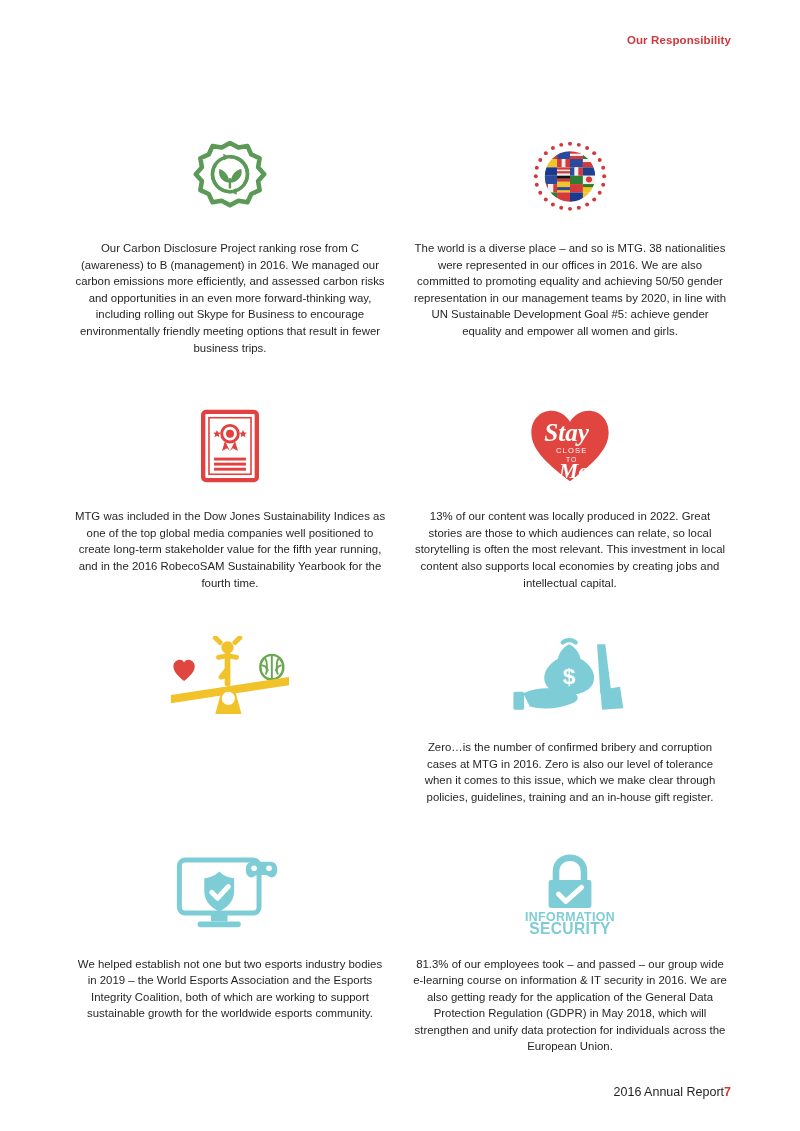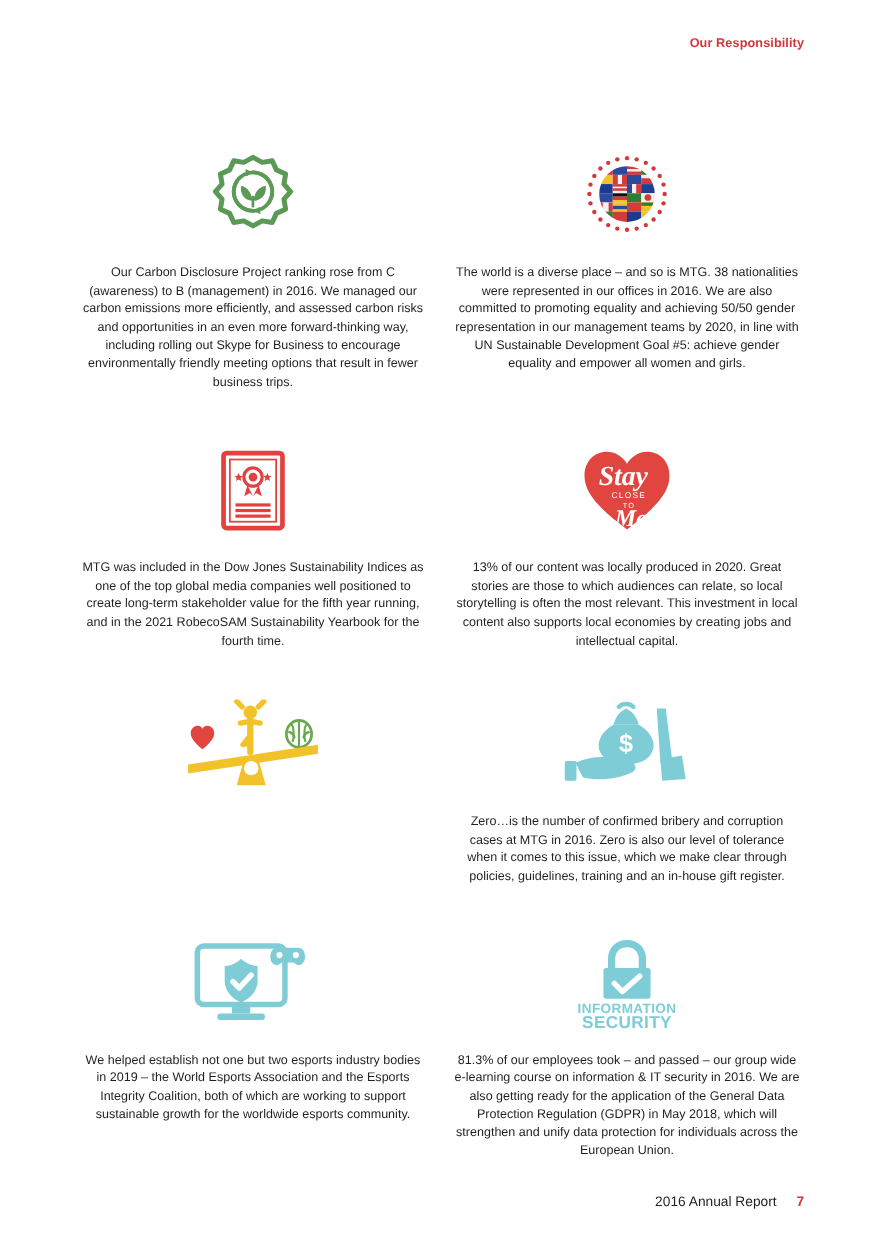--- a/index.html
+++ b/index.html
@@ -72,21 +72,21 @@
 
   
   .page-footer {
     position: absolute;
     bottom: 32px;
     right: 69px;
     font-size: 12.5px;
     color: #231f20;
     display: flex;
     align-items: baseline;
-    gap: 18px;
+    gap: 0;
   }
   .page-number {
     color: #d2373c;
     font-weight: bold;
     font-size: 12.5px;
   }
 
   
   svg { display: block; }
 </style>
@@ -208,34 +208,34 @@
           <circle cx="40" cy="33" r="5.5" fill="#e2413f"></circle>
           <path d="M33 43 l-4 14 l7 -4 l4 4 Z" fill="#e2413f"></path>
           <path d="M47 43 l4 14 l-7 -4 l-4 4 Z" fill="#e2413f"></path>
           <path d="M22 28 l1.6 3.4 l3.6 .4 l-2.7 2.5 l.8 3.6 l-3.3 -1.9 l-3.3 1.9 l.8 -3.6 l-2.7 -2.5 l3.6 -.4 Z" fill="#e2413f"></path>
           <path d="M58 28 l1.6 3.4 l3.6 .4 l-2.7 2.5 l.8 3.6 l-3.3 -1.9 l-3.3 1.9 l.8 -3.6 l-2.7 -2.5 l3.6 -.4 Z" fill="#e2413f"></path>
           <rect x="18" y="66" width="44" height="4" fill="#e2413f"></rect>
           <rect x="18" y="73" width="44" height="4" fill="#e2413f"></rect>
           <rect x="18" y="80" width="44" height="4" fill="#e2413f"></rect>
         </svg>
       </div>
-      <div class="item-text">MTG was included in the Dow Jones Sustainability Indices as one of the top global media companies well positioned to create long-term stakeholder value for the fifth year running, and in the 2021 RobecoSAM Sustainability Yearbook for the fourth time.</div>
+      <div class="item-text">MTG was included in the Dow Jones Sustainability Indices as one of the top global media companies well positioned to create long-term stakeholder value for the fifth year running, and in the 2016 RobecoSAM Sustainability Yearbook for the fourth time.</div>
     </div>
 
     <div class="item row-gap-2">
       <div class="icon-wrap">
         <svg width="84" height="78" viewBox="0 0 100 92" aria-hidden="true">
           <path d="M50 88 C18 64 4 48 4 30 C4 14 15 4 28 4 C37 4 45 9 50 17 C55 9 63 4 72 4 C85 4 96 14 96 30 C96 48 82 64 50 88 Z" fill="#e1453f"></path>
           <text x="46" y="40" text-anchor="middle" fill="#ffffff" font-family="'Liberation Serif', serif" font-size="30" font-style="italic" font-weight="bold">Stay</text>
           <text x="52" y="54" text-anchor="middle" fill="#ffffff" font-family="'Liberation Sans', sans-serif" font-size="9" letter-spacing="1.4">CLOSE</text>
           <text x="52" y="65" text-anchor="middle" fill="#ffffff" font-family="'Liberation Sans', sans-serif" font-size="8" letter-spacing="1.2">TO</text>
           <text x="54" y="84" text-anchor="middle" fill="#ffffff" font-family="'Liberation Serif', serif" font-size="26" font-style="italic" font-weight="bold">Me</text>
         </svg>
       </div>
-      <div class="item-text">13% of our content was locally produced in 2020. Great stories are those to which audiences can relate, so local storytelling is often the most relevant. This investment in local content also supports local economies by creating jobs and intellectual capital.</div>
+      <div class="item-text">13% of our content was locally produced in 2022. Great stories are those to which audiences can relate, so local storytelling is often the most relevant. This investment in local content also supports local economies by creating jobs and intellectual capital.</div>
     </div>
 
     <div class="item row-gap-3">
       <div class="icon-wrap">
         <svg width="132" height="82" viewBox="0 0 160 100" aria-hidden="true">
 
           <circle cx="77" cy="14" r="7.5" fill="#f2c22b"></circle>
           <path d="M68 8 L62 2 M86 8 L92 2" stroke="#f2c22b" stroke-width="6" stroke-linecap="round"></path>
           <path d="M77 22 L77 58" stroke="#f2c22b" stroke-width="7" stroke-linecap="round"></path>
           <path d="M66 26 L77 24 L88 26" stroke="#f2c22b" stroke-width="6" stroke-linecap="round" fill="none"></path>

